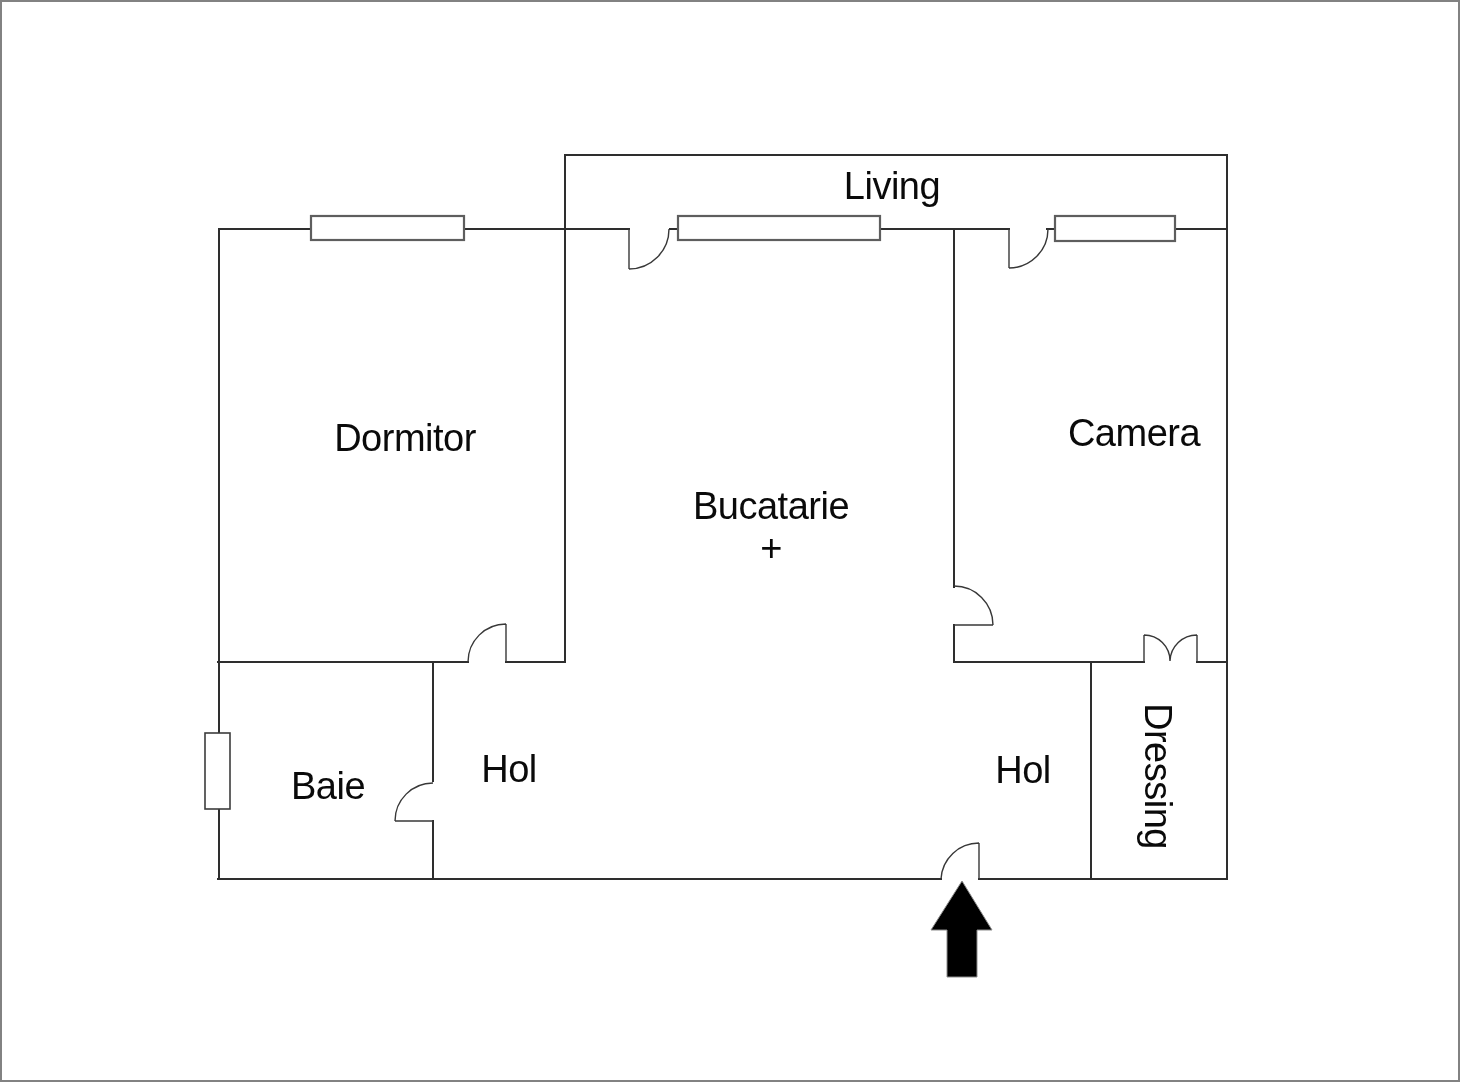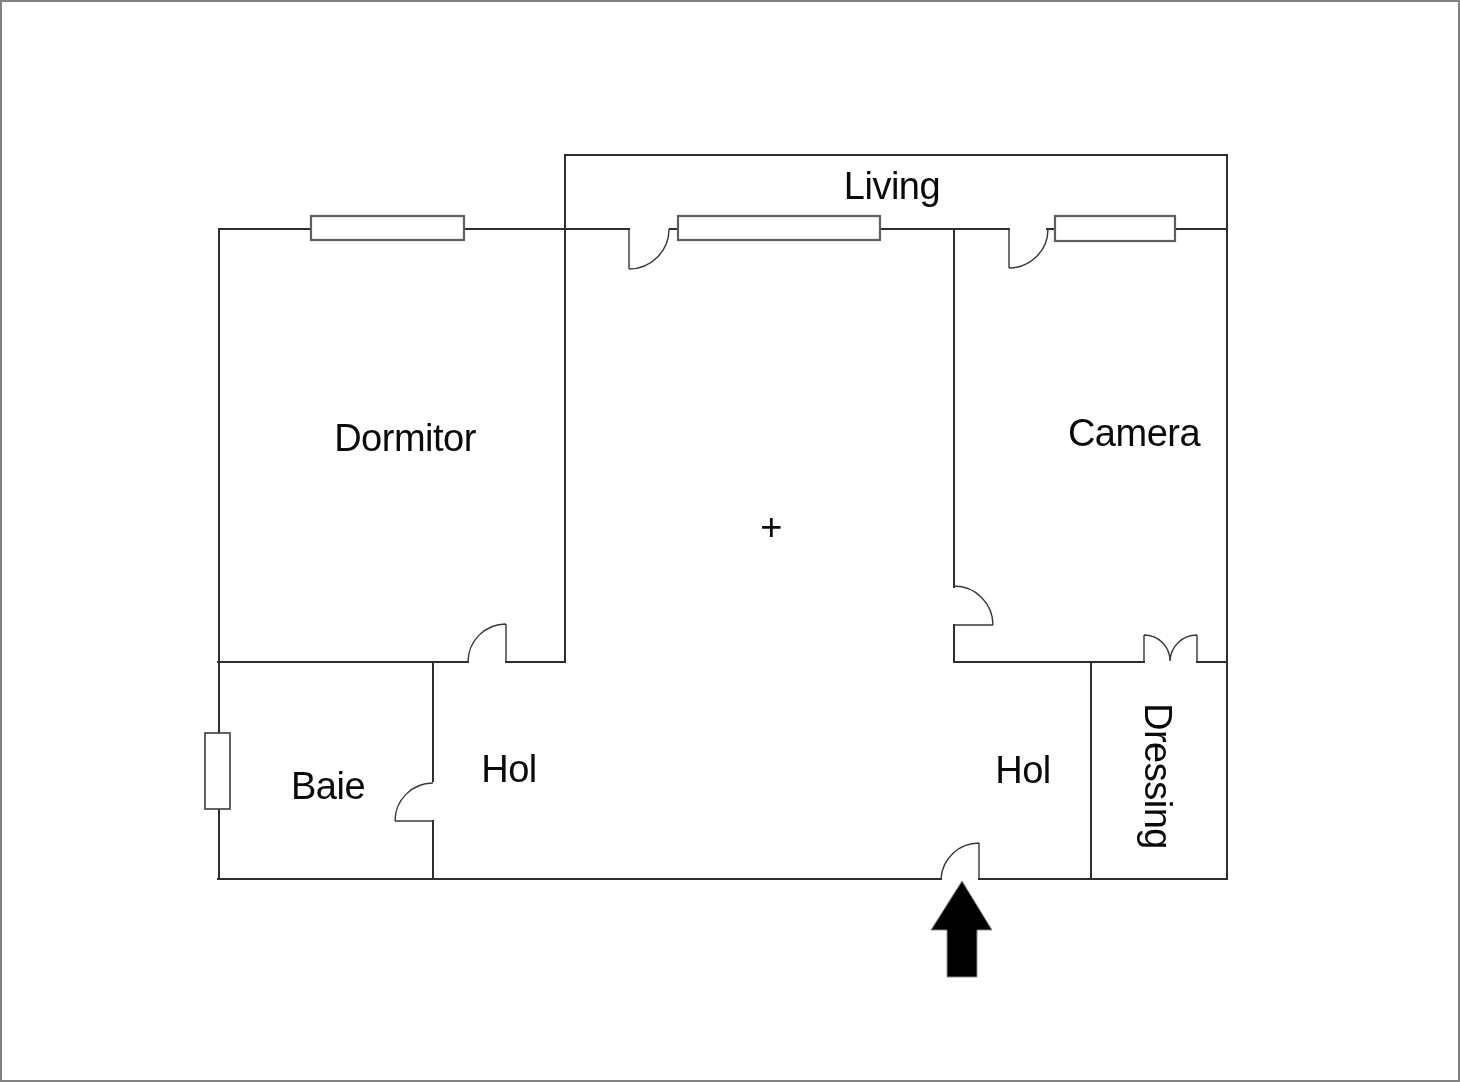--- a/index.html
+++ b/index.html
@@ -112,20 +112,21 @@
 
     <polygon class="arrow" points="960,879 990,928 975,928 975,975 945,975 945,928 929,928"></polygon>
   </svg>
 
 
   <div class="lbl" id="lbl-balcon">Living</div>
 
   <div class="lbl" id="lbl-dormitor">Dormitor</div>
 
   <div class="lbl" id="lbl-bucatarie">
+    <div>Bucatarie</div>
     <div>+</div>
   </div>
 
   <div class="lbl" id="lbl-camera">Camera</div>
 
   <div class="lbl" id="lbl-baie">Baie</div>
 
   <div class="lbl" id="lbl-hol-left">Hol</div>
 
   <div class="lbl" id="lbl-hol-right">Hol</div>

